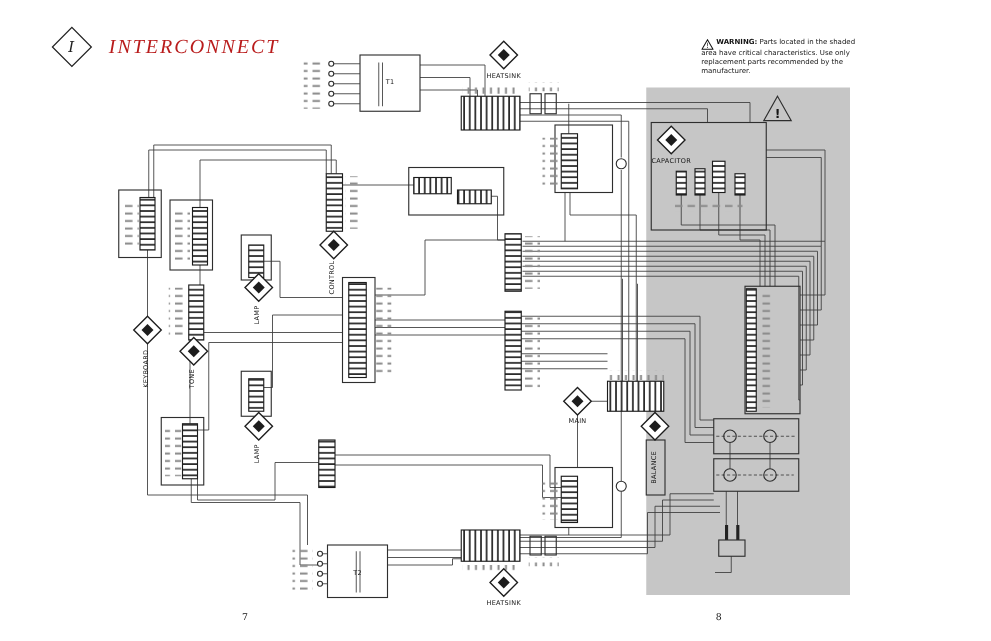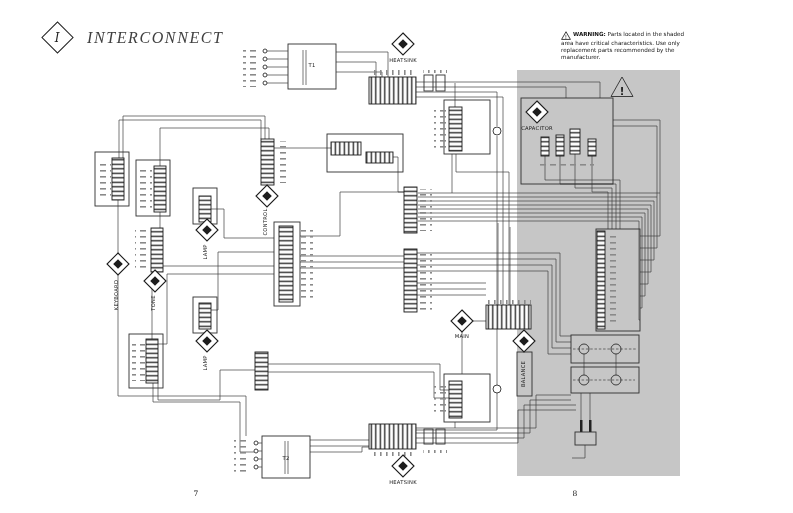--- a/index.html
+++ b/index.html
@@ -2,21 +2,21 @@
 <html><head>
 <meta charset="utf-8">
 <style>
   html,body{margin:0;padding:0;background:#fff;}
   .page{position:relative;width:793px;height:513px;background:#fff;overflow:hidden;
         font-family:"DejaVu Sans",sans-serif;}
   .hdr{position:absolute;left:46px;top:26px;display:flex;align-items:center;gap:18px;z-index:2;}
   .dia-icon{width:21px;height:21px;border:1.7px solid #222;transform:rotate(45deg);
             display:flex;align-items:center;justify-content:center;background:#fff;}
   .dia-icon span{transform:rotate(-45deg);font:italic 12px "DejaVu Serif",serif;color:#222;}
-  .title{font:italic 16px "Liberation Serif",serif;letter-spacing:1.6px;color:#404040;}
+  .title{font:italic 16px "Liberation Serif",serif;letter-spacing:1.6px;color:#b91c1c;}
   .warn{position:absolute;left:561px;top:31px;width:150px;font-size:5.6px;line-height:1.25;
         color:#141414;z-index:2;}
   .warn .row{display:flex;align-items:flex-start;gap:2px;}
   .warn b{font-weight:700;}
   .tri{width:10px;height:9px;flex:0 0 auto;}
   svg.schematic{position:absolute;left:0;top:0;z-index:1;}
   svg text{font-family:"DejaVu Sans",sans-serif;fill:#141414;}
   .lbl{font-size:5.2px;letter-spacing:0.25px;text-anchor:middle;}
   .pg{font-family:"DejaVu Serif",serif;font-size:7.5px;text-anchor:middle;}
   .wire{fill:none;stroke:#3f3f3f;stroke-width:0.7;}

